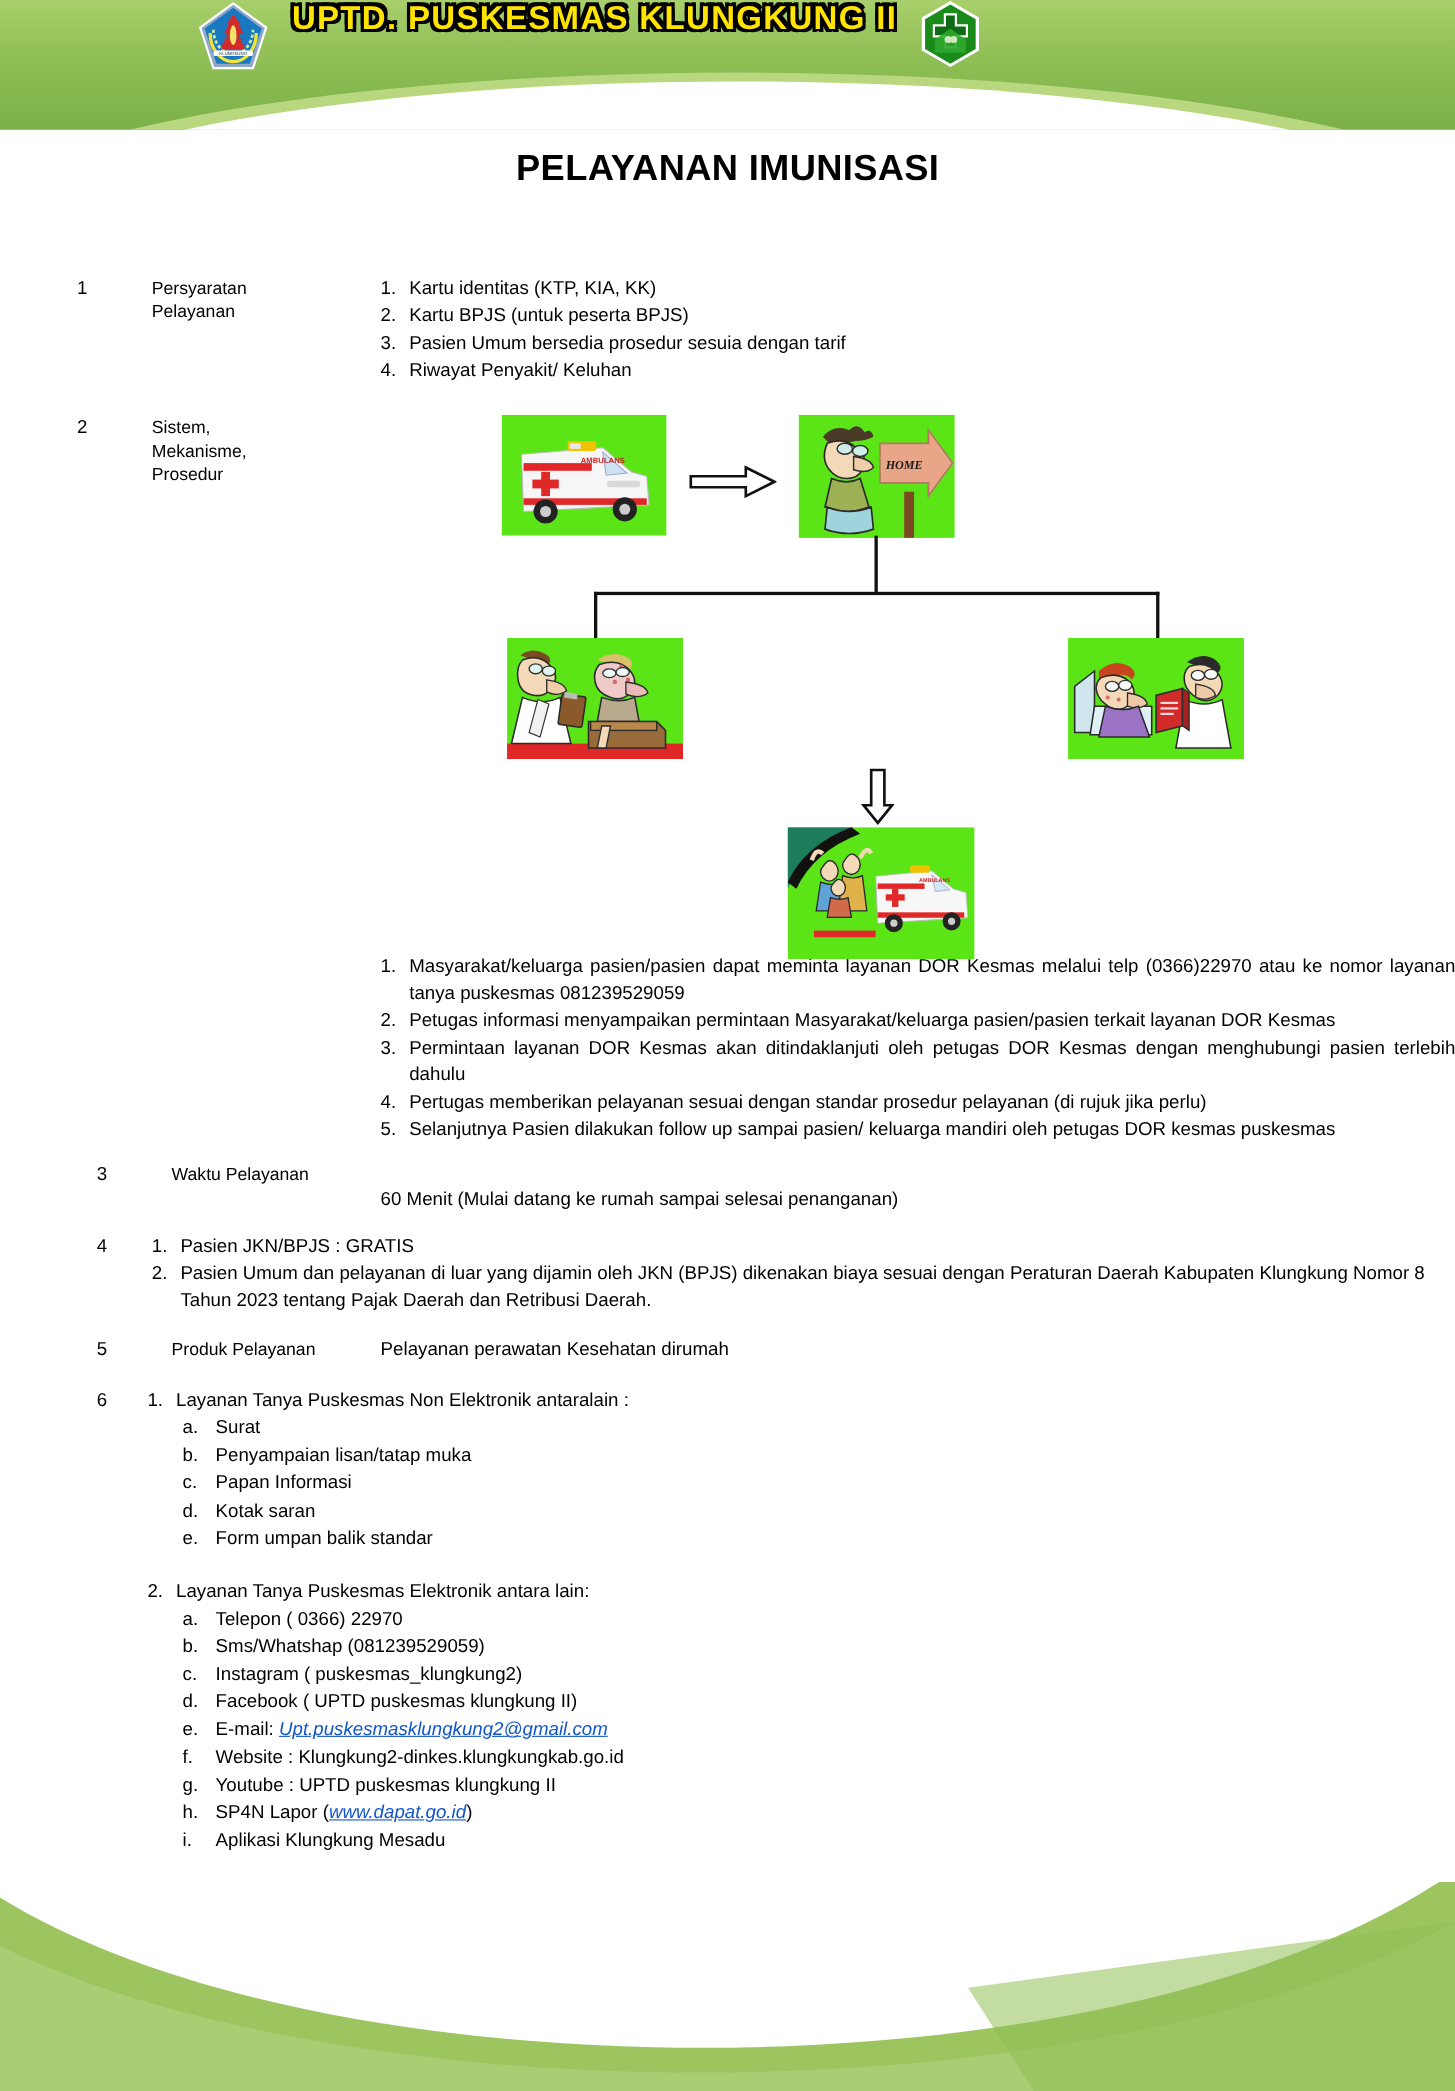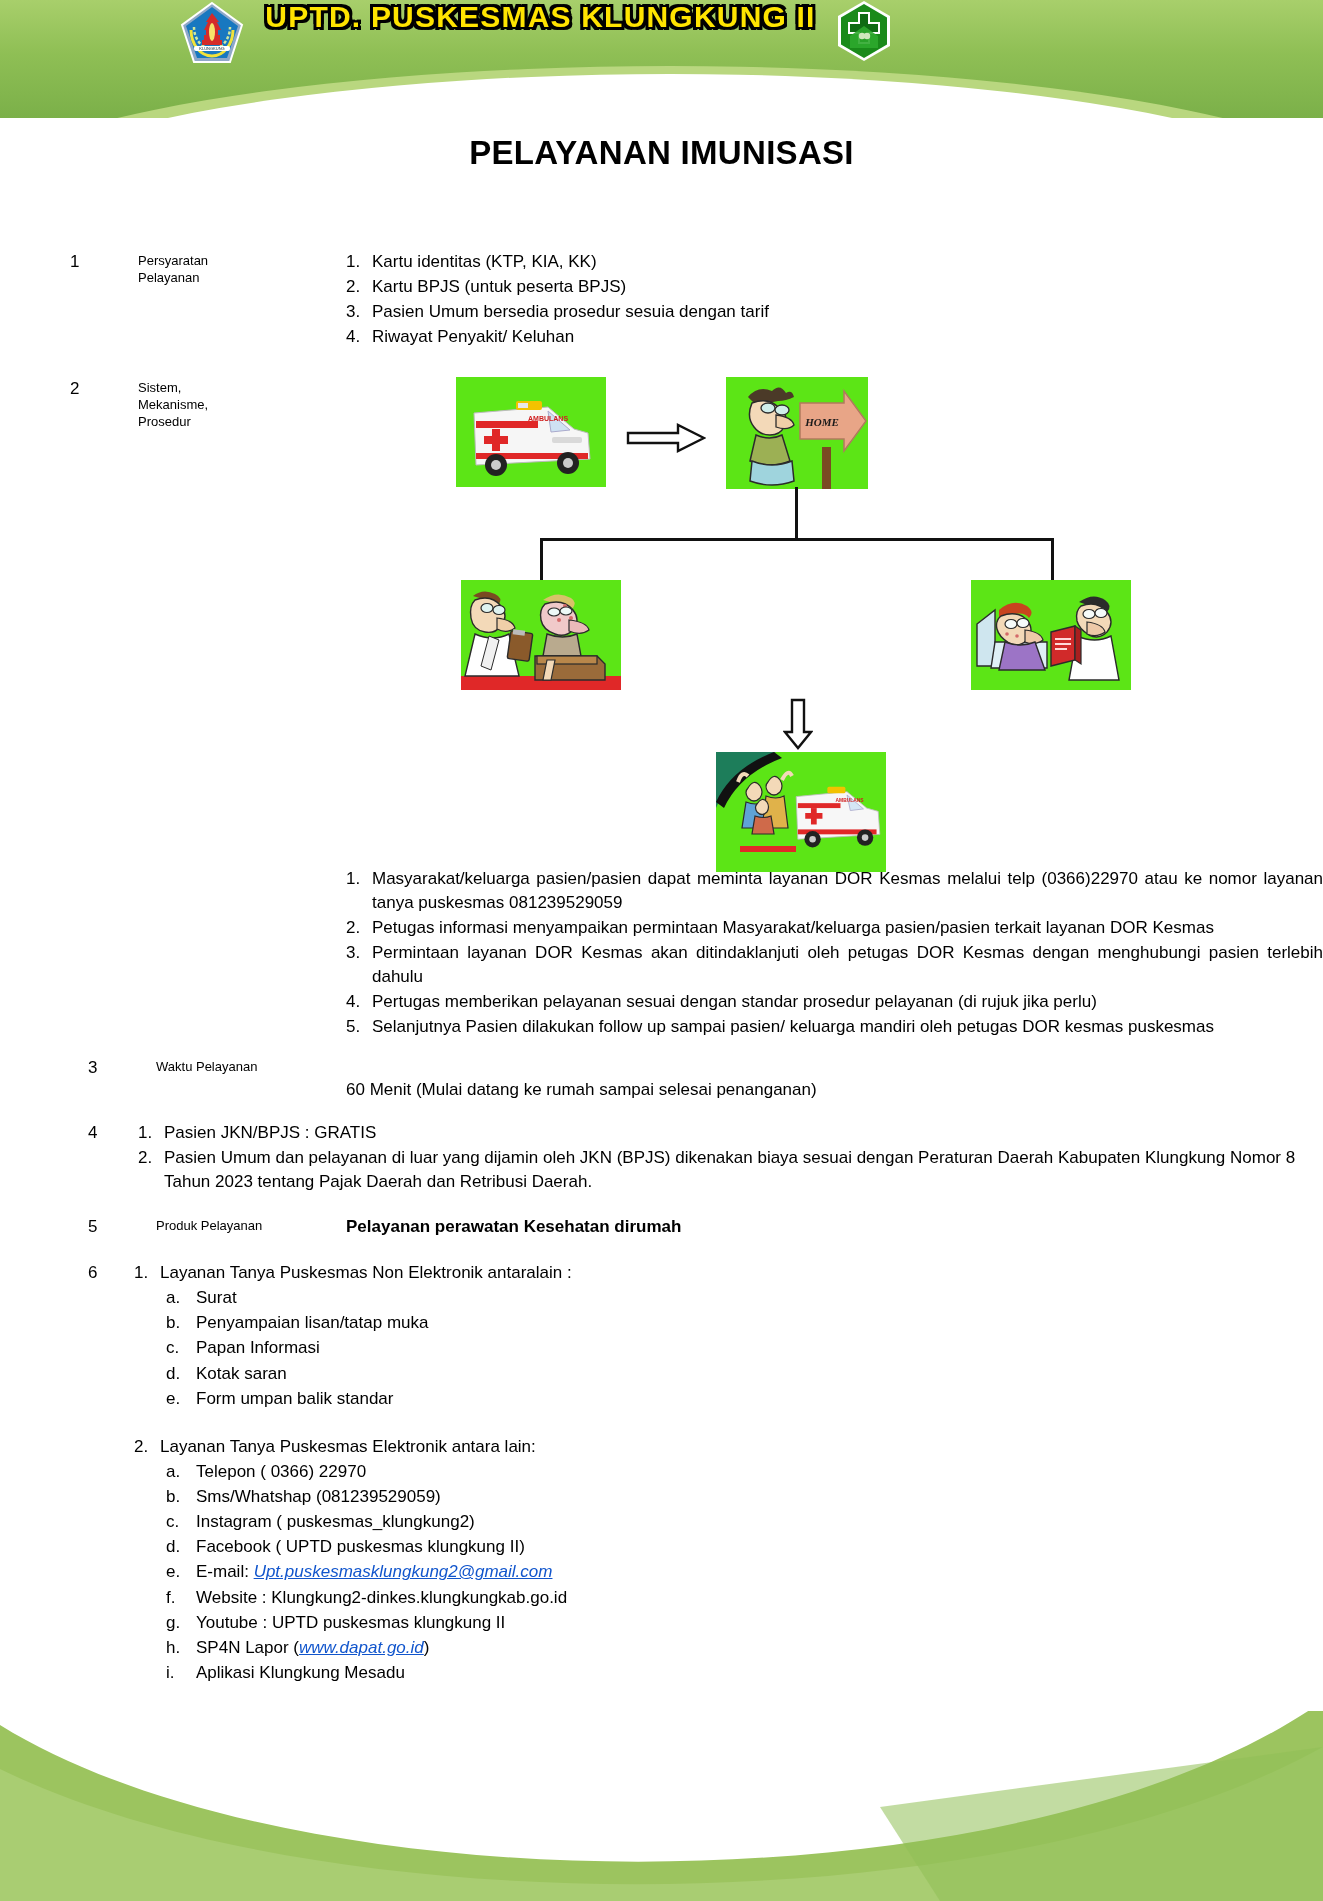--- a/index.html
+++ b/index.html
@@ -50,21 +50,21 @@
   .page-title{
     position:absolute;left:0;top:134px;width:1323px;
     text-align:center;font-size:33px;font-weight:bold;color:#000;
     letter-spacing:.3px;
   }
 
   
   .sheet{position:absolute;left:0;top:250px;width:1323px;}
   .row{display:flex;width:1253px;margin-left:70px;}
   .col-num{width:68px;flex:0 0 68px;font-size:17px;color:#000;padding-top:2px;}
-  .col-label{width:208px;flex:0 0 208px;font-size:13px;color:#000;line-height:1.33;padding-top:2px;}
+  .col-label{width:208px;flex:0 0 208px;font-size:16px;color:#000;line-height:1.33;padding-top:2px;}
   .col-body{flex:1 1 auto;font-size:17px;color:#000;line-height:1.42;}
 
   ol.plain{margin:0;padding:0;list-style:none;}
   ol.plain>li{display:flex;margin:0 0 1px 0;}
   ol.plain>li .mk{flex:0 0 26px;}
   ol.plain>li .tx{flex:1 1 auto;}
 
   .just .tx{text-align:justify;text-justify:inter-word;}
 
   .proc-list{margin-top:4px;}
@@ -379,21 +379,21 @@
           </li>
       </ol>
     </div>
   </div>
 
   <div class="row" style="margin-top:20px;">
     <div class="col-num" style="margin-left:18px;">5</div>
     <div class="col-label">
       <div>Produk Pelayanan</div>
     </div>
-    <div class="col-body" style="margin-left:-18px;font-weight:bold;">Pelayanan perawatan Kesehatan dirumah</div>
+    <div class="col-body" style="margin-left:-18px;">Pelayanan perawatan Kesehatan dirumah</div>
   </div>
 
   <div class="row" style="margin-top:22px;">
     <div class="col-num" style="margin-left:18px;">6</div>
     <div class="col-body" style="margin-left:-22px;">
 
       <ol class="plain">
         <li>
           <span class="mk">1.</span>
           <span class="tx">Layanan Tanya Puskesmas Non Elektronik antaralain :</span>

